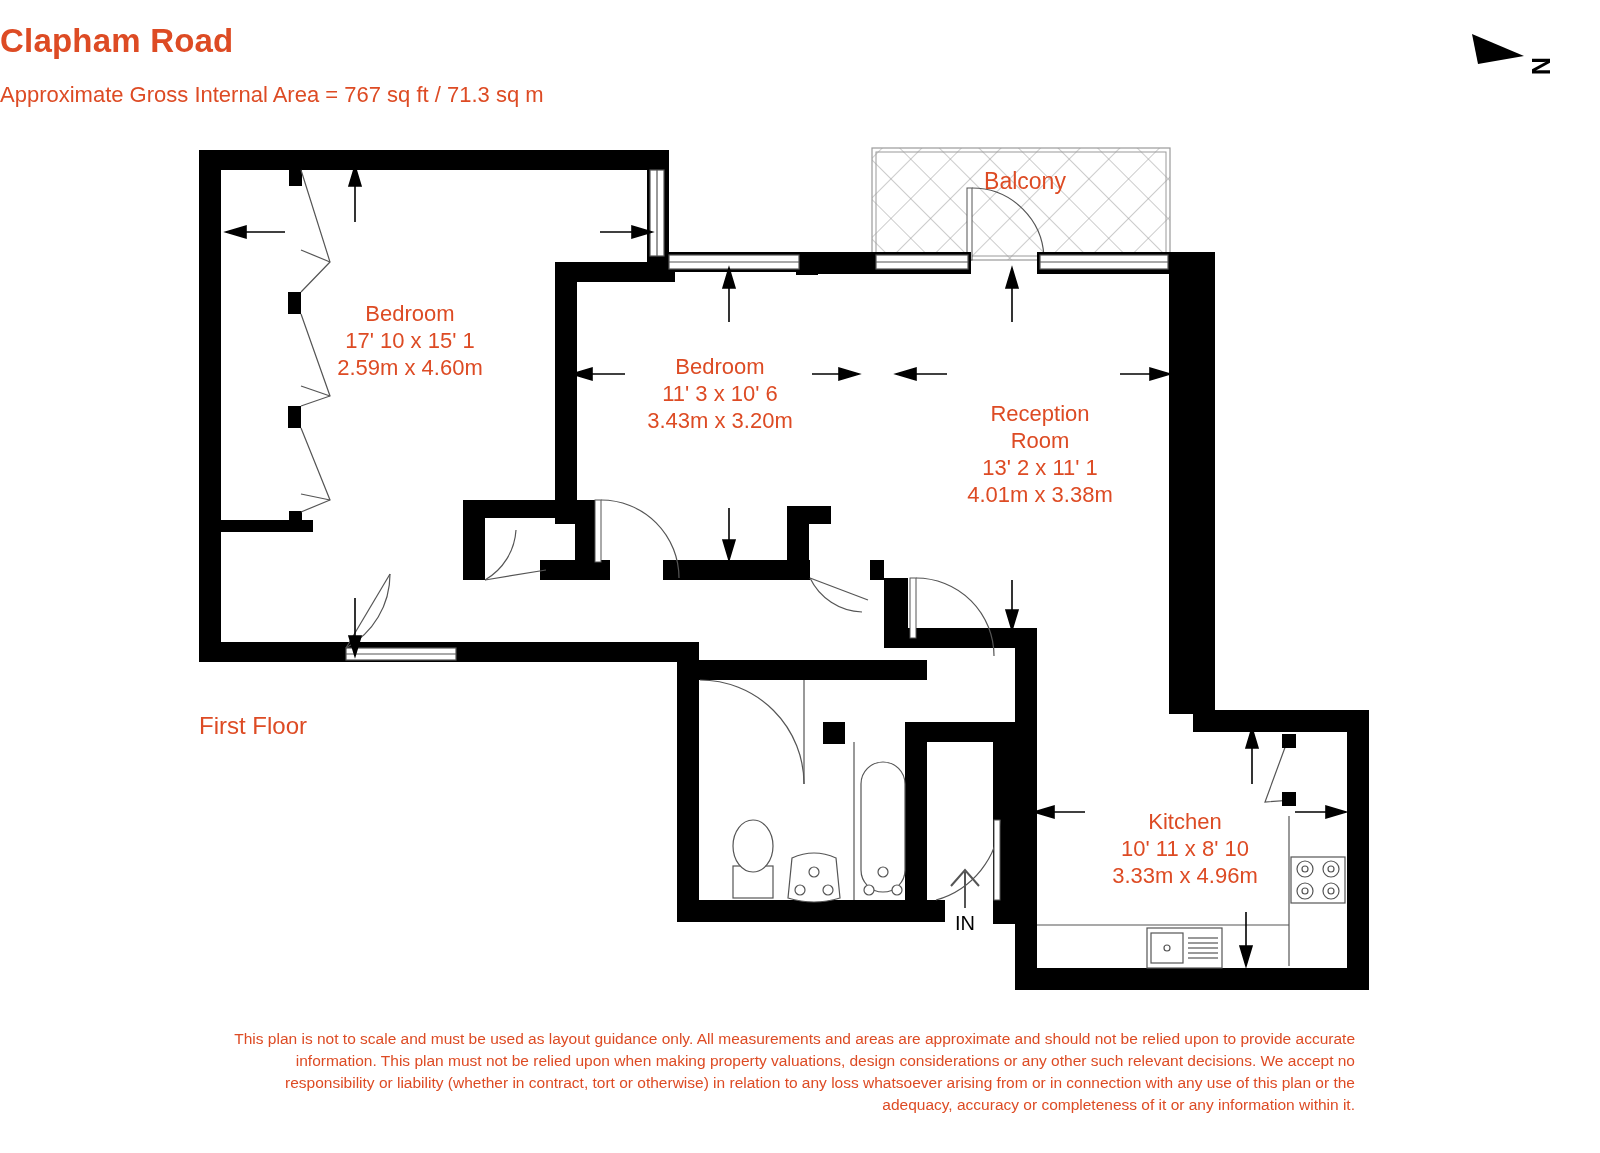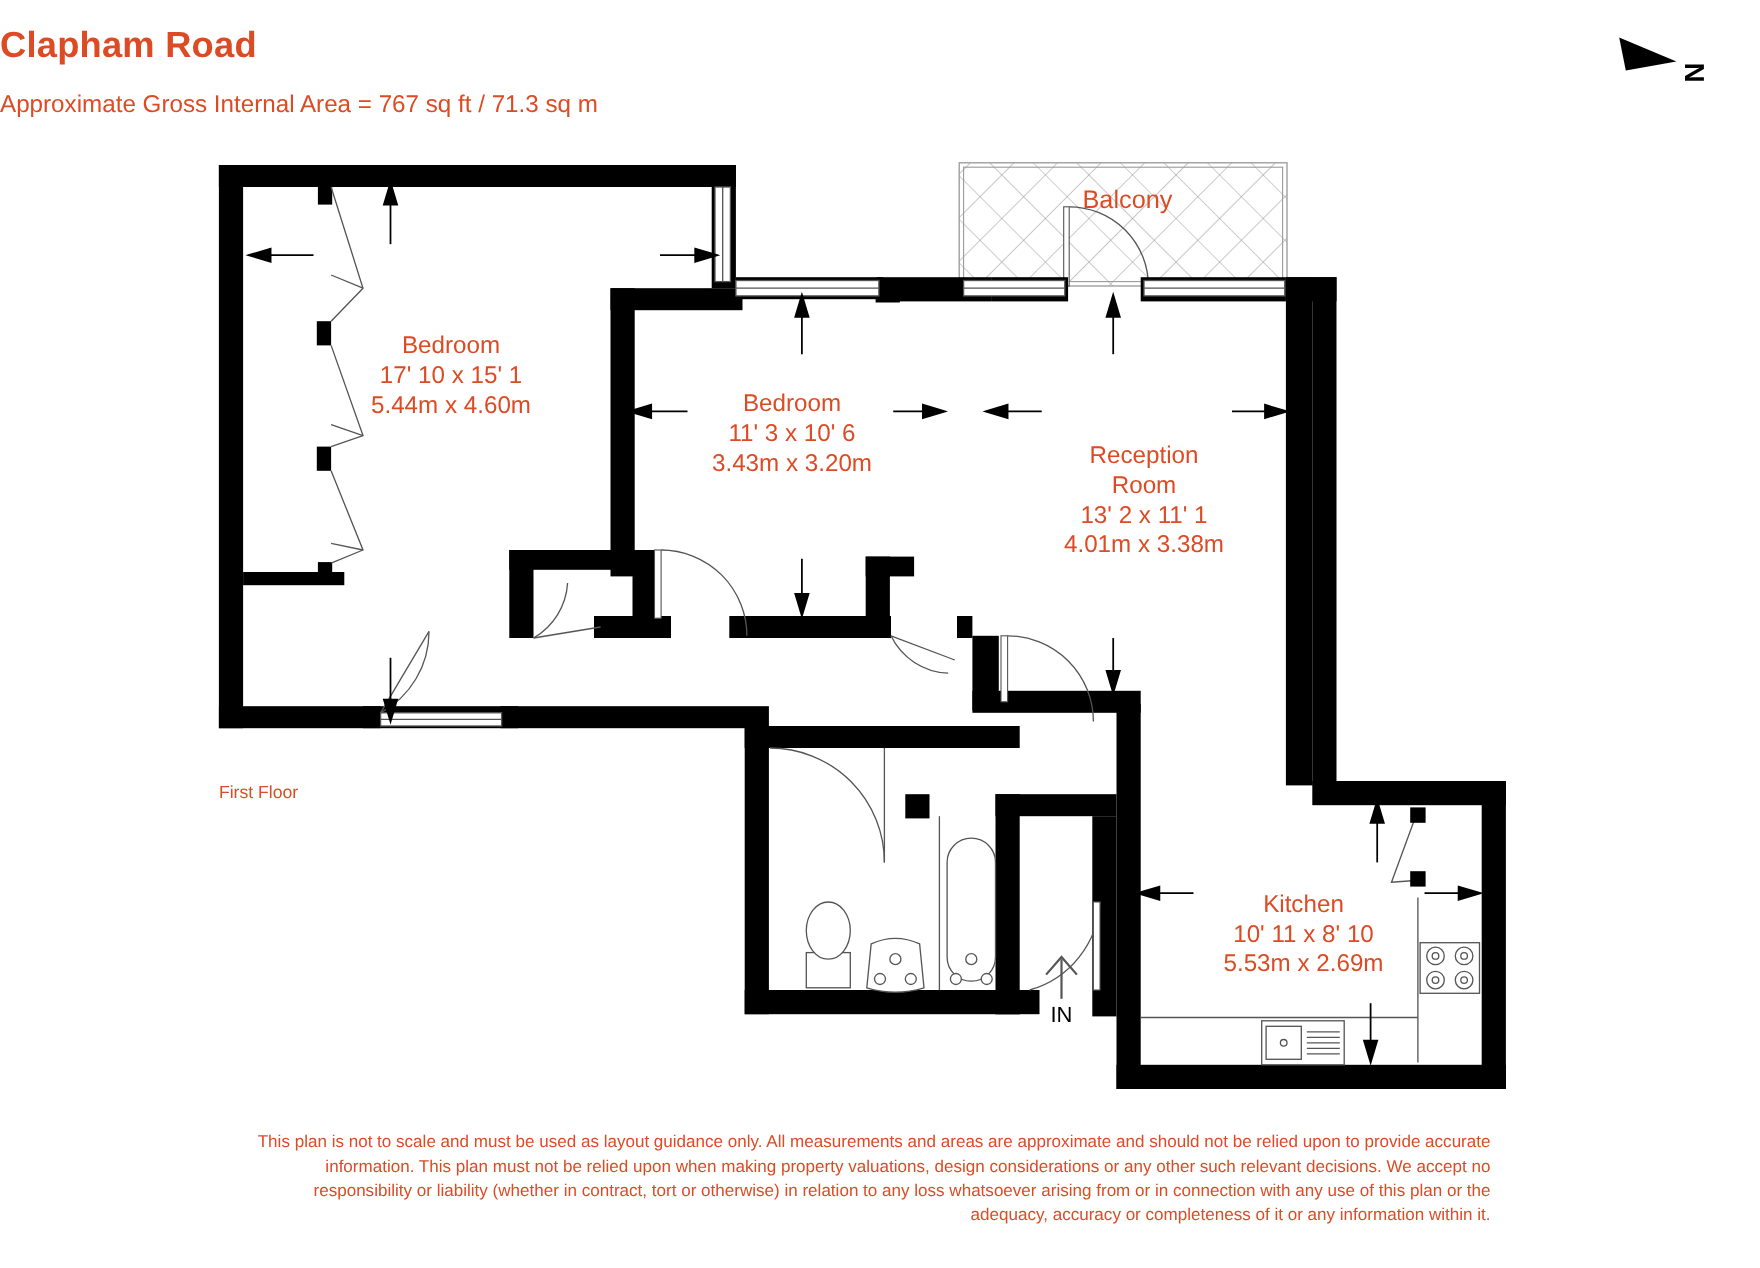--- a/index.html
+++ b/index.html
@@ -25,21 +25,21 @@
     font-size:22px;font-weight:normal;
     color:#DD4B24;
   }
 
   
   #north-arrow{position:absolute;left:1462px;top:22px;width:120px;height:70px;}
 
   
   #floor-label{
     position:absolute;left:199px;top:712px;
-    font-size:16px;color:#DD4B24;
+    font-size:24px;color:#DD4B24;
   }
 
   
   #floorplan-svg{position:absolute;left:0;top:0;width:1600px;height:1020px;}
 
   
   .room-label{
     position:absolute;
     text-align:center;
     font-size:22px;
@@ -318,40 +318,40 @@
 
     <g fill="none" stroke="#555555" stroke-width="2">
       <line x1="965" y1="908" x2="965" y2="872"></line>
       <polyline points="951,886 965,870 979,886" fill="none"></polyline>
     </g>
   </svg>
 
   <div class="room-label" id="label-bedroom-1">
     <span class="rl-name">Bedroom</span>
     <span class="rl-imp">17' 10 x 15' 1</span>
-    <span class="rl-met">5.44m x 4.60m</span>
+    <span class="rl-met">2.59m x 4.60m</span>
   </div>
 
   <div class="room-label" id="label-bedroom-2">
     <span class="rl-name">Bedroom</span>
     <span class="rl-imp">11' 3 x 10' 6</span>
     <span class="rl-met">3.43m x 3.20m</span>
   </div>
 
   <div class="room-label" id="label-reception">
     <span class="rl-name">Reception</span>
     <span class="rl-name">Room</span>
     <span class="rl-imp">13' 2 x 11' 1</span>
     <span class="rl-met">4.01m x 3.38m</span>
   </div>
 
   <div class="room-label" id="label-kitchen">
     <span class="rl-name">Kitchen</span>
     <span class="rl-imp">10' 11 x 8' 10</span>
-    <span class="rl-met">5.53m x 2.69m</span>
+    <span class="rl-met">3.33m x 4.96m</span>
   </div>
 
   <div class="room-label" id="label-balcony">
     <span class="rl-name">Balcony</span>
   </div>
 
   <div id="in-label">IN</div>
 
   <div id="floor-label">First Floor</div>
 

